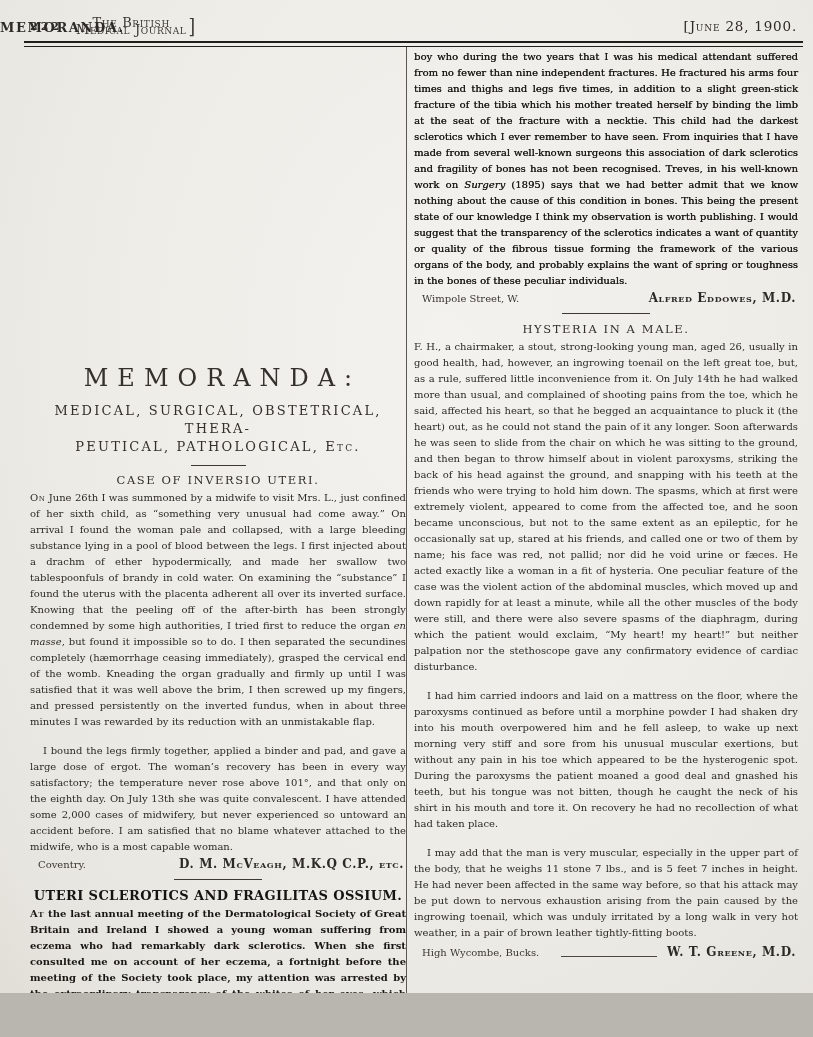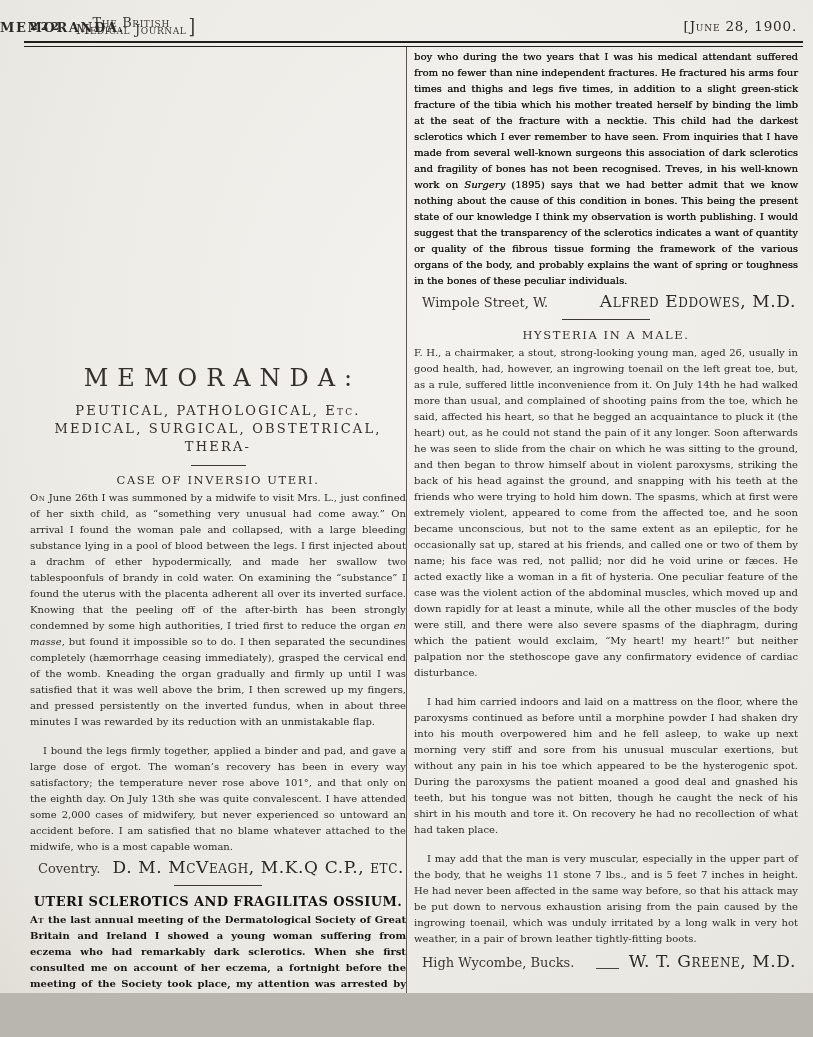--- a/index.html
+++ b/index.html
@@ -44,22 +44,22 @@
             margin:0 0 10px 0;color:#34312d;font-weight:normal;}
   .mh-sub{text-align:center;font-size:13px;letter-spacing:2.2px;line-height:18px;
           font-variant:small-caps;color:#33302c;}
   .rule-short{width:88px;border:0;border-top:1.5px solid #3c3935;margin:8px auto;}
   .rule-short.narrow{width:55px;margin:9px auto 7px;}
   
   .art-title{text-align:center;font-size:11.5px;font-weight:normal;
              letter-spacing:1.6px;margin:4px 0 3px;color:#33302c;}
   .art-title.boldtitle{font-weight:bold;font-size:13px;letter-spacing:.4px;color:#161412;}
   .sig{display:flex;justify-content:space-between;align-items:baseline;margin-top:2px;}
-  .sig-place{font-size:13px;padding-left:8px;color:#3a3733;}
-  .sig-name{font-variant:small-caps;font-size:17px;letter-spacing:.6px;padding-right:2px;}
+  .sig-place{font-size:10px;padding-left:8px;color:#3a3733;}
+  .sig-name{font-variant:small-caps;font-size:12px;letter-spacing:.6px;padding-right:2px;font-weight:bold;}
   .sig-line{flex:1;max-width:160px;border-bottom:1.2px solid #4a4742;
             margin:0 10px 2px 22px;align-self:flex-end;height:1px;}
   .spacer2{height:2px;}
 </style>
 </head>
 <body>
 
 <div class="page">
 
   <div class="hdr">
@@ -75,22 +75,22 @@
     <div class="hdr-right">[June 28, 1900.</div>
   </div>
 
   <div class="rule-double"></div>
   <div class="col-divider"></div>
 
   <div class="col col-left">
 
     <div>
       <h1 class="mh-title">MEMORANDA:</h1>
+      <div class="mh-sub">MEDICAL, SURGICAL, OBSTETRICAL, THERA-</div>
       <div class="mh-sub">PEUTICAL, PATHOLOGICAL, Etc.</div>
-      <div class="mh-sub">MEDICAL, SURGICAL, OBSTETRICAL, THERA-</div>
       <hr class="rule-short narrow">
     </div>
 
     <div class="article">
       <h3 class="art-title">CASE OF INVERSIO UTERI.</h3>
       <p class="body"><span class="seg-smallcaps">On</span> June 26th I was summoned by a midwife to visit Mrs. L., just confined of her sixth child, as “something very unusual had come away.” On arrival I found the woman pale and collapsed, with a large bleeding substance lying in a pool of blood between the legs. I first injected about a drachm of ether hypodermically, and made her swallow two tablespoonfuls of brandy in cold water. On examining the “substance” I found the uterus with the placenta adherent all over its inverted surface. Knowing that the peeling off of the after-birth has been strongly condemned by some high authorities, I tried first to reduce the organ <span class="seg-italic">en masse</span>, but found it impossible so to do. I then separated the secundines completely (hæmorrhage ceasing immediately), grasped the cervical end of the womb. Kneading the organ gradually and firmly up until I was satisfied that it was well above the brim, I then screwed up my fingers, and pressed persistently on the inverted fundus, when in about three minutes I was rewarded by its reduction with an unmistakable flap.</p>
       <p class="body indent">I bound the legs firmly together, applied a binder and pad, and gave a large dose of ergot. The woman’s recovery has been in every way satisfactory; the temperature never rose above 101°, and that only on the eighth day. On July 13th she was quite convalescent. I have attended some 2,000 cases of midwifery, but never experienced so untoward an accident before. I am satisfied that no blame whatever attached to the midwife, who is a most capable woman.</p>
       <div class="sig">
         <span class="sig-place">Coventry.</span>
         <span class="sig-name">D. M. McVeagh, M.K.Q C.P., etc.</span>

